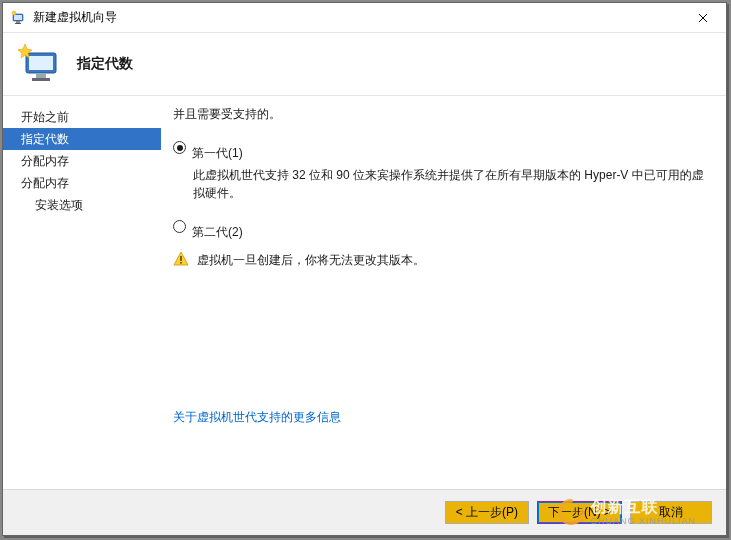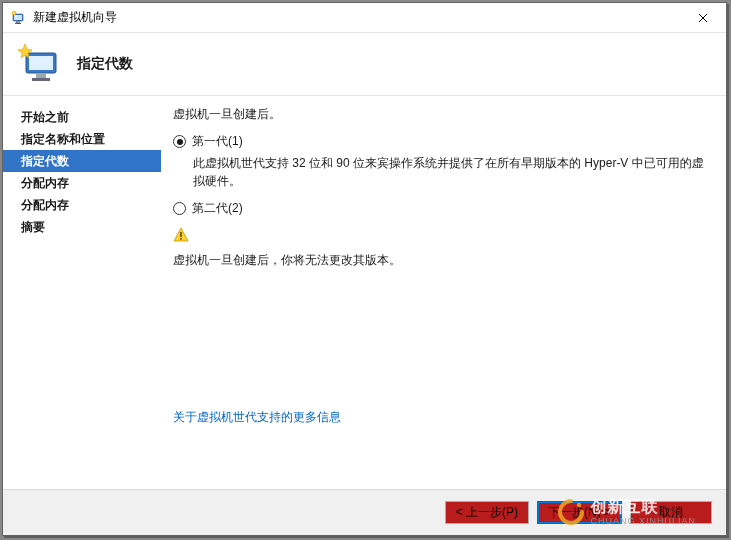--- a/index.html
+++ b/index.html
@@ -11,39 +11,39 @@
   .titlebar .ttext { font-size: 12px; flex: 1; color: #000; }
   .titlebar .closebtn { width: 46px; height: 30px; display: flex; align-items: center; justify-content: center; cursor: pointer; }
   .titlebar .closebtn svg { width: 10px; height: 10px; }
 
   .banner { height: 62px; display: flex; align-items: center; padding-left: 14px; gap: 12px; background: #fff; }
   .banner .bigicon { width: 48px; height: 48px; }
   .banner .htitle { font-size: 14px; font-weight: 700; color: #1a1a1a; }
 
   .body { flex: 1; display: flex; border-top: 1px solid #e5e5e5; min-height: 0; }
   .sidebar { width: 158px; padding: 10px 0; }
-  .sidebar .step { font-size: 12px; color: #1a1a1a; padding: 3px 10px 3px 18px; line-height: 16px; cursor: default; font-weight: bold; }
+  .sidebar .step { font-size: 12px; color: #1a1a1a; padding: 3px 10px 3px 18px; line-height: 16px; cursor: default; }
   .sidebar .step.sub { padding-left: 32px; }
   .sidebar .step.active { background: #3173c6; color: #fff; }
 
   .content { flex: 1; padding: 10px 12px 0 12px; font-size: 12px; color: #1a1a1a; }
   .prompt { margin-bottom: 10px; }
   .optgroup { margin-bottom: 10px; }
   .opthdr { display: flex; align-items: center; gap: 6px; }
   .opthdr .radio { width: 13px; height: 13px; border: 1px solid #333; border-radius: 50%; display: inline-flex; align-items: center; justify-content: center; background: #fff; }
   .opthdr .radio .dot { width: 6px; height: 6px; border-radius: 50%; background: #1a1a1a; }
-  .opthdr .olabel { font-size: 12px; }
+  .opthdr .olabel { font-size: 12px; margin-top: 12px; }
   .optdesc { margin: 4px 0 0 20px; line-height: 18px; }
-  .warnrow { display: flex; align-items: flex-start; gap: 8px; margin-top: 4px; margin-left: 0; flex-direction: column; }
+  .warnrow { display: flex; align-items: flex-start; gap: 8px; margin-top: 4px; margin-left: 0; }
   .warnrow .wicon { width: 16px; height: 16px; flex-shrink: 0; }
   .warnrow .wtext { line-height: 18px; }
   .morelink { margin-top: 140px; color: #0066cc; cursor: pointer; display: inline-block; }
 
   .footer { height: 46px; border-top: 1px solid #dcdcdc; display: flex; align-items: center; justify-content: flex-end; padding: 0 14px; gap: 8px; background: #f0f0f0; }
-  .btn { min-width: 82px; height: 23px; font-size: 12px; background: #b91c1c; border: 1px solid #adadad; padding: 0 10px; cursor: pointer; color: #000;}
+  .btn { min-width: 82px; height: 23px; font-size: 12px; background: #eab308; border: 1px solid #adadad; padding: 0 10px; cursor: pointer; color: #000;}
   .btn.default { border: 1px solid #a21caf; box-shadow: inset 0 0 0 1px #0078d7; }
 
   .watermark { position: absolute; right: 10px; bottom: 14px; display: flex; align-items: center; gap: 6px; opacity: 0.85; pointer-events: none; }
   .watermark .wlogo { width: 26px; height: 26px; }
   .watermark .wmain { font-size: 16px; font-weight: 700; color: #ffffff; letter-spacing: 1px; }
   .watermark .wsub { font-size: 9px; color: #999; letter-spacing: 1px; margin-top: -2px; }
 </style>
 </head>
 <body>
 
@@ -78,29 +78,28 @@
           <polygon points="8,4 10,9 15,10 11,13 12,18 8,15 4,18 5,13 1,10 6,9" fill="#ffcf33" stroke="#d8a400" stroke-width="0.6"></polygon>
         </svg>
       </span>
       <div class="htitle">指定代数</div>
     </div>
 
     <div class="body">
 
       <div class="sidebar">
         <div class="step">开始之前</div>
-        <div class="step">指定名称和位置</div>
         <div class="step active">指定代数</div>
         <div class="step">分配内存</div>
         <div class="step">分配内存</div>
-        <div class="step">摘要</div>
+        <div class="step sub">安装选项</div>
       </div>
 
       <div class="content">
-        <div class="prompt">虚拟机一旦创建后。</div>
+        <div class="prompt">并且需要受支持的。</div>
 
         <div class="optgroup">
           <label class="opthdr">
             <span class="radio">
                 <span class="dot"></span>
               </span>
             <span class="olabel">第一代(1)</span>
           </label>
           <div class="optdesc">此虚拟机世代支持 32 位和 90 位来宾操作系统并提供了在所有早期版本的 Hyper-V 中已可用的虚拟硬件。</div>
         </div>

